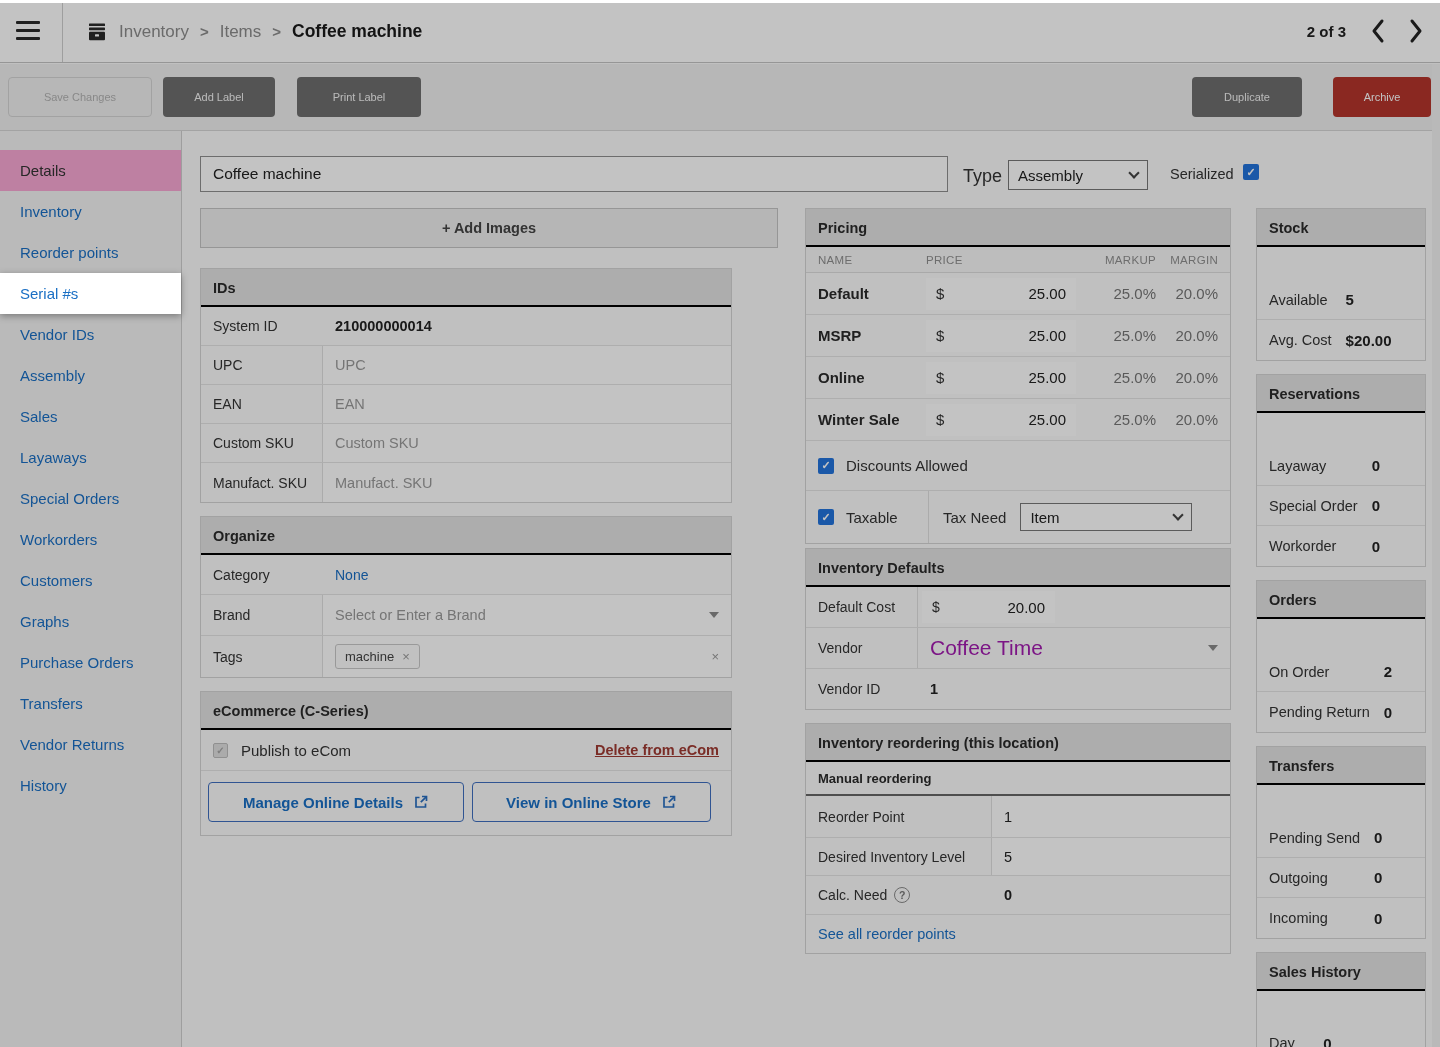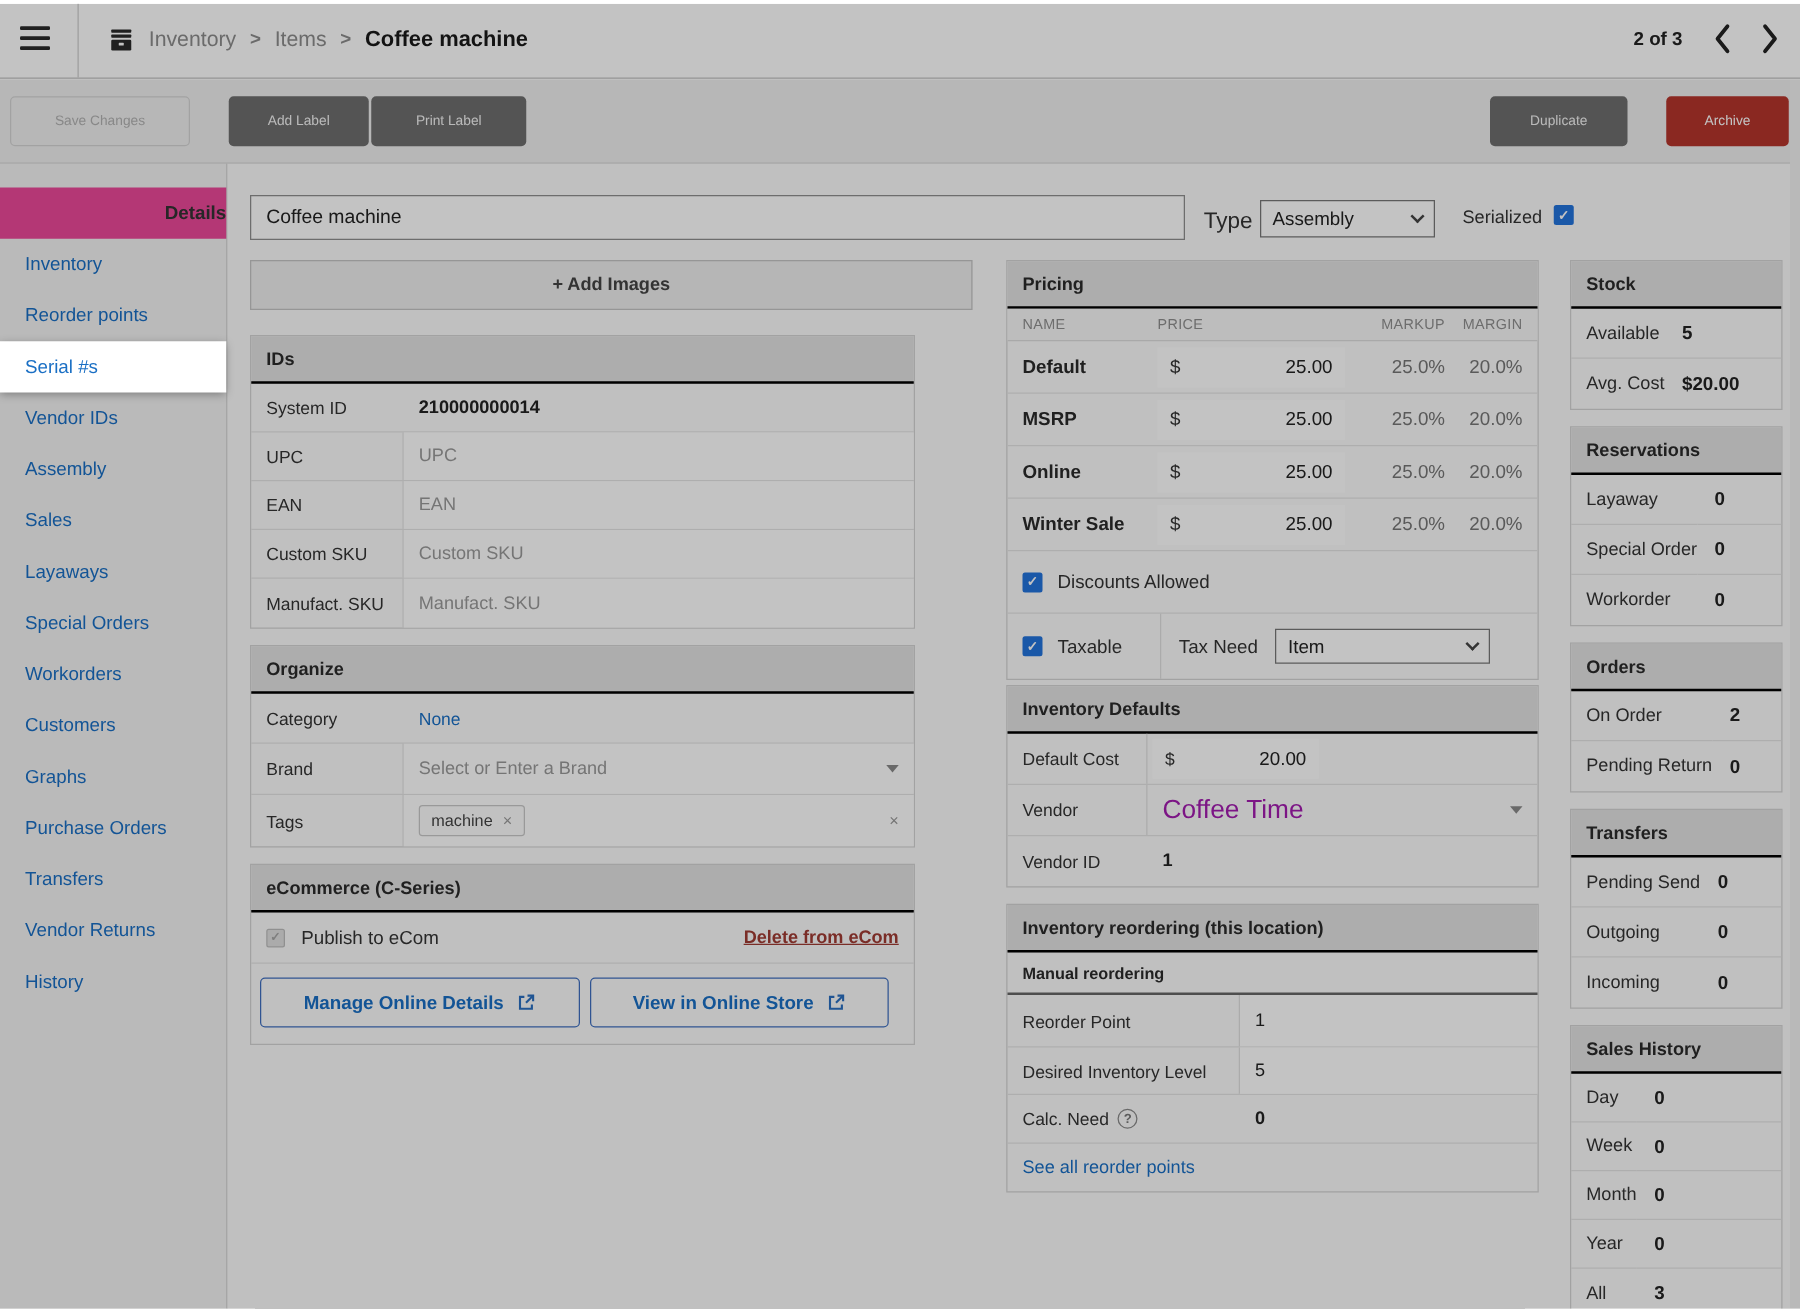--- a/index.html
+++ b/index.html
@@ -21,31 +21,31 @@
   .crumb-current { color:#1a1a1a; font-weight:700; font-size:17.5px; }
   .pager { position:absolute; right:12px; top:0; height:63px; display:flex; align-items:center; gap:14px; }
   .pager-count { font-size:15px; font-weight:700; color:#222; margin-right:6px; }
   .pager-btn { width:24px; height:28px; background:none; border:none; cursor:pointer; padding:0; }
 
   
   .toolbar { position:absolute; top:64px; left:0; right:0; height:67px; background:#f0f0f0; border-bottom:1px solid #d6d6d6; }
   .btn { position:absolute; top:13px; height:40px; border-radius:4px; font-family:inherit; font-size:11px; cursor:pointer; border:none; }
   .btn-disabled { left:8px; width:144px; background:transparent; border:1px solid #d4d4d4; color:#b2b2b2; cursor:default; }
   .btn-gray { background:#6e6e6e; color:#f3f3f3; }
-  .btn-add { left:183px; width:112px; }
+  .btn-add { left:163px; width:112px; }
   .btn-print { left:297px; width:124px; }
   .btn-duplicate { right:138px; width:110px; }
   .btn-archive { right:9px; width:98px; background:#b5352c; color:#fff; }
 
   .scroll-track { position:absolute; top:64px; right:0; width:8px; bottom:0; background:#f2f2f2; z-index:1; }
 
   
   .sidebar { position:absolute; top:131px; left:0; width:182px; bottom:0; background:#f4f4f4; border-right:1px solid #cfcfcf; padding-top:19px; }
   .side-item { height:41px; line-height:41px; padding-left:20px; font-size:15px; color:#1a6fc4; cursor:pointer; white-space:nowrap; }
-  .side-item.section-selected { background:#ec4899; color:#333; font-weight:700;text-align:right; }
+  .side-item.section-selected { background:#f9a8d4; color:#333; font-weight:400; }
   .side-item.highlight { position:relative; z-index:60; background:#fff; box-shadow:0 2px 7px rgba(0,0,0,0.35); }
 
   
   .content { position:absolute; top:131px; left:182px; right:0; bottom:0; background:#fbfbfb; }
   .name-input { position:absolute; left:18px; top:25px; width:748px; height:36px; border:1px solid #8f8f8f; background:#fff; padding:0 12px; font-family:inherit; font-size:15.5px; color:#222; }
   .type-label { position:absolute; left:781px; top:35px; font-size:18px; color:#333; }
   .fake-select { background:#fff; border:1px solid #777; display:flex; align-items:center; justify-content:space-between; padding:0 9px; font-size:15px; color:#222; cursor:pointer; }
   .type-select { position:absolute; left:826px; top:29px; width:140px; height:30px; }
   .chev { width:8px; height:8px; border-right:2px solid #444; border-bottom:2px solid #444; transform:rotate(45deg); margin-top:-4px; }
   .serialized-label { position:absolute; left:988px; top:35px; font-size:14.5px; color:#333; }
@@ -99,21 +99,21 @@
   .idef-label { width:112px; }
   .money-sm { width:133px; }
   .vendor-text { font-size:21px; color:#a21caf; }
 
   .subheader { height:34px; line-height:34px; padding:0 12px; font-size:13px; font-weight:700; color:#2b2b2b; border-bottom:2px solid #666; }
   .rrow-label { width:186px; }
   .qmark { width:16px; height:16px; border:1.5px solid #8a8a8a; border-radius:50%; color:#777; font-size:10.5px; font-weight:700; display:inline-flex; align-items:center; justify-content:center; margin-left:7px; }
   .link-row { padding:0 12px; height:38px; display:flex; align-items:center; font-size:14.5px; }
 
   
-  .stat-table { display:table; width:100%; }
+  .stat-table { display:table; width:100%;margin-top:33px; }
   .srow { display:table-row; }
   .slabel, .sval { display:table-cell; vertical-align:middle; height:40px; border-bottom:1px solid #e4e4e4; font-size:14.5px; }
   .srow:last-child .slabel, .srow:last-child .sval { border-bottom:none; }
   .slabel { white-space:nowrap; padding-left:12px; width:1%; color:#333; }
   .sval { font-weight:700; color:#222; padding-left:14px; font-size:15px; }
   .stat-sales .slabel, .stat-sales .sval { height:39px; }
 </style>
 </head>
 <body>
 

